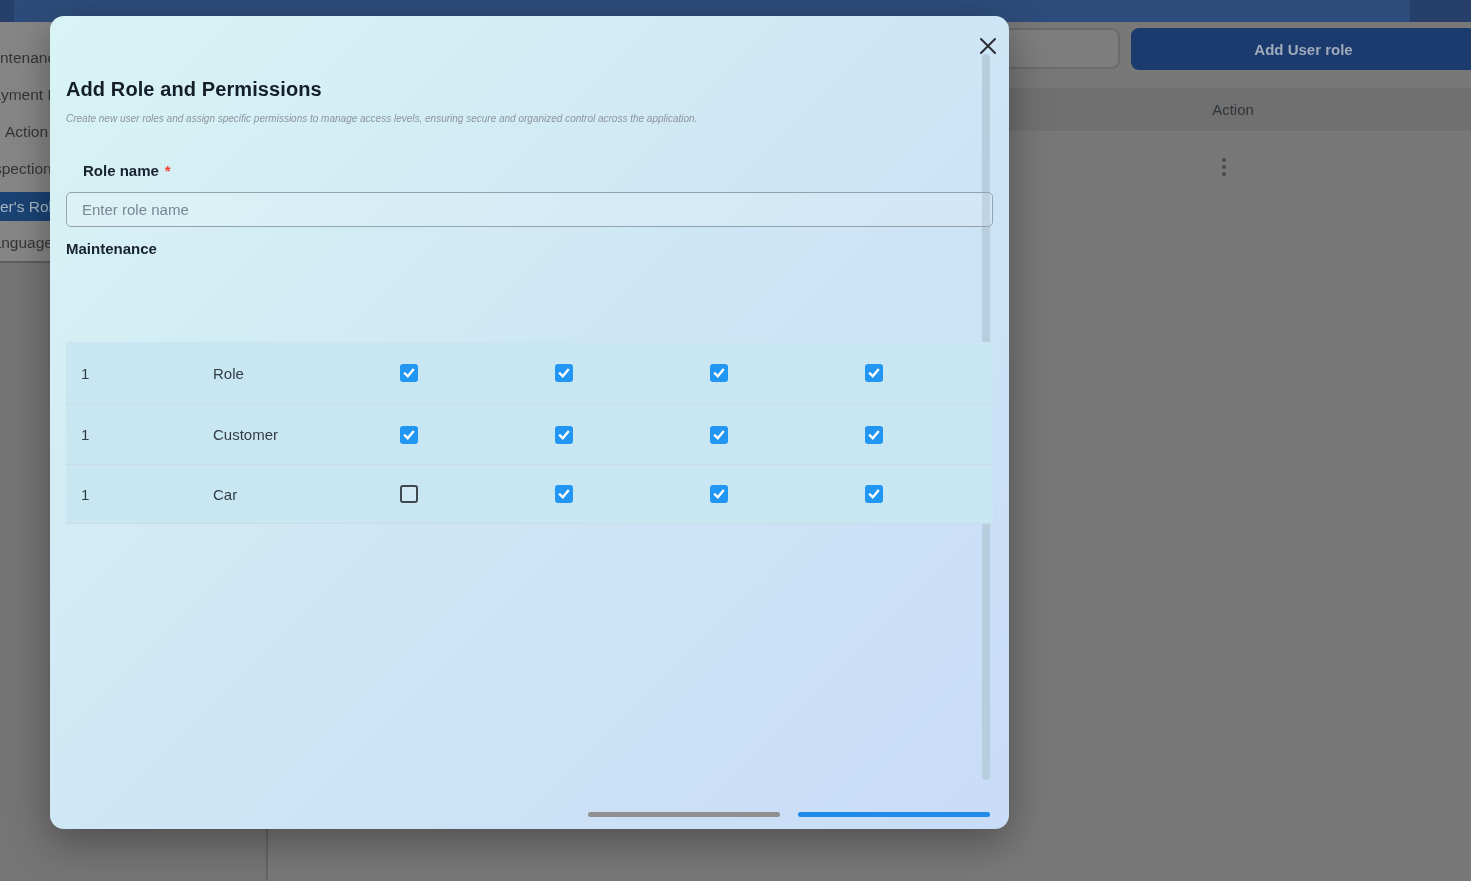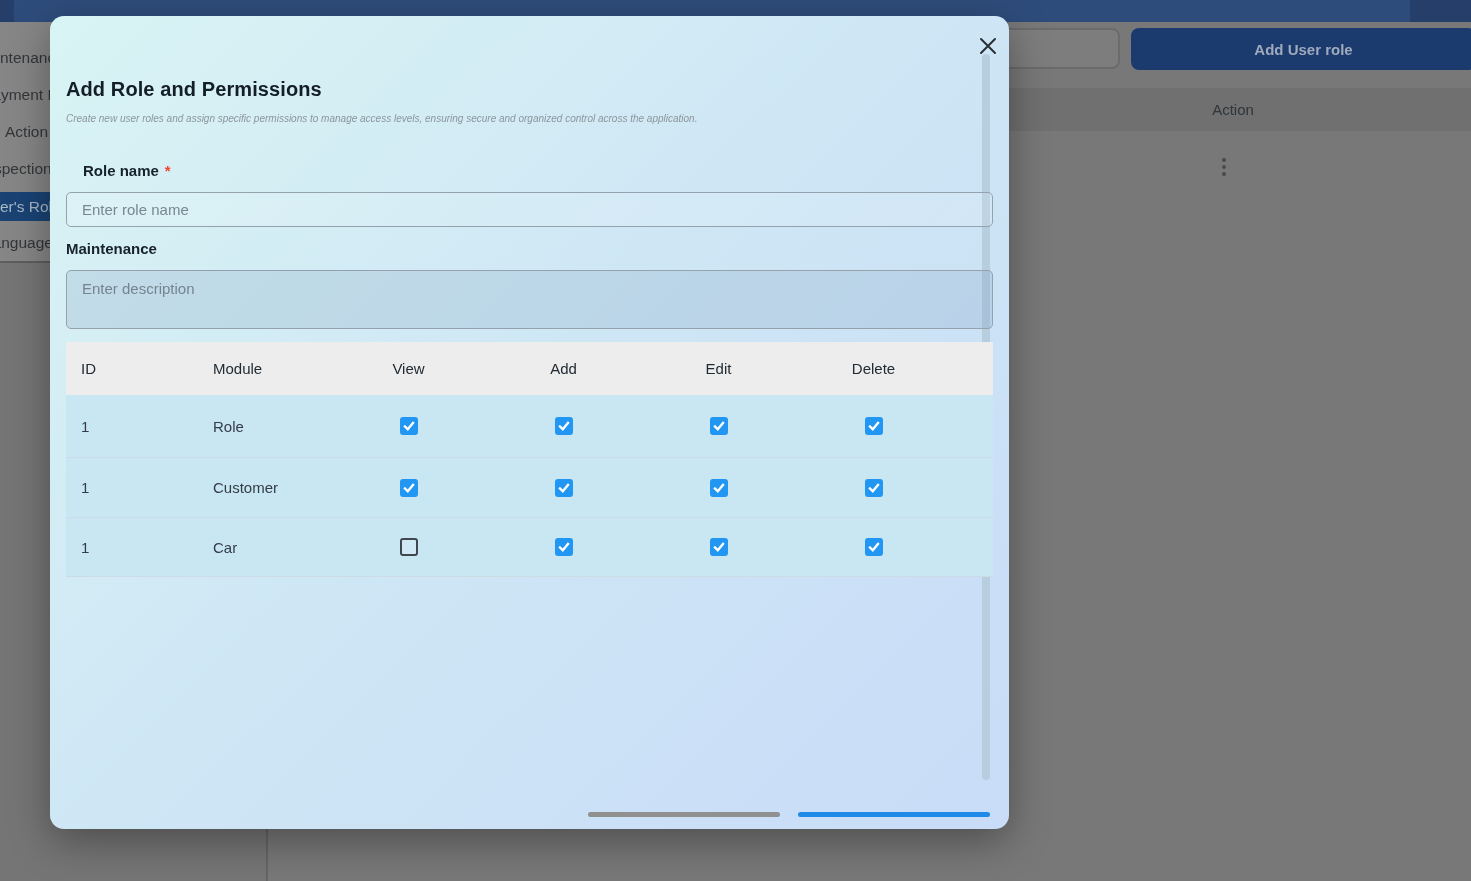--- a/index.html
+++ b/index.html
@@ -111,31 +111,22 @@
 
     <div class="m-title">Add Role and Permissions</div>
     <div class="m-desc">Create new user roles and assign specific permissions to manage access levels, ensuring secure and organized control across the application.</div>
 
     <div class="f-label role">
       <span>Role name</span><span class="req">*</span>
     </div>
     <input class="role-input" type="text" placeholder="Enter role name" style="">
 
     <div class="f-label desc">Maintenance</div>
-    <textarea class="desc-input" placeholder="Enter description" style=""></textarea>
 
     <div class="perm-table">
-      <div class="pt-row pt-head">
-        <div class="c-id">ID</div>
-        <div class="c-module">Module</div>
-        <div class="c-chk">View</div>
-        <div class="c-chk">Add</div>
-        <div class="c-chk">Edit</div>
-        <div class="c-chk">Delete</div>
-      </div>
       <div id="perm-rows">
           <div class="pt-row pt-body-row">
             <div class="c-id">1</div>
             <div class="c-module">Role</div>
             <div class="c-chk">
               <span class="cb checked">
                 <svg width="12" height="12" viewBox="0 0 12 12">
                   <path d="M2 6.5 L4.8 9.2 L10 3" stroke="#ffffff" stroke-width="2.4" fill="none" stroke-linecap="square"></path>
                 </svg>
               </span>

